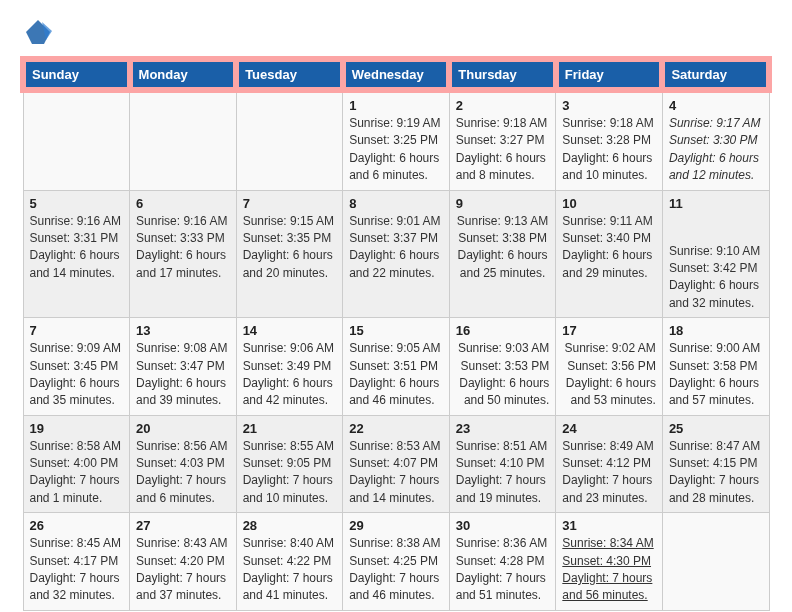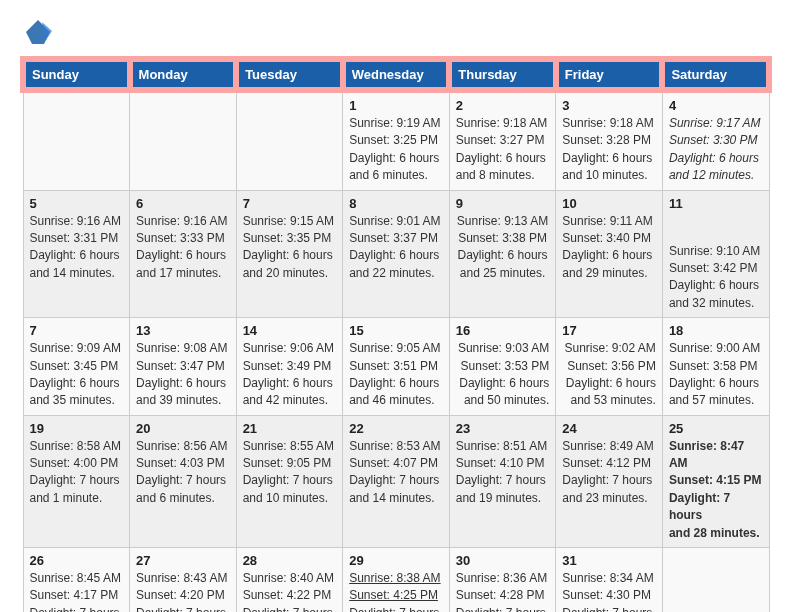--- a/index.html
+++ b/index.html
@@ -312,21 +312,21 @@
           </td>
           <td>
             <span class="day-number">24</span>
             <div class="day-info" style="white-space: pre-line;">Sunrise: 8:49 AM
 Sunset: 4:12 PM
 Daylight: 7 hours
 and 23 minutes.</div>
           </td>
           <td>
             <span class="day-number">25</span>
-            <div class="day-info" style="white-space: pre-line; font-weight: bold;">Sunrise: 8:47 AM
+            <div class="day-info" style="white-space: pre-line;">Sunrise: 8:47 AM
 Sunset: 4:15 PM
 Daylight: 7 hours
 and 28 minutes.</div>
           </td>
         </tr>
         <tr>
           <td>
             <span class="day-number">26</span>
             <div class="day-info" style="white-space: pre-line;">Sunrise: 8:45 AM
 Sunset: 4:17 PM
@@ -342,35 +342,35 @@
           </td>
           <td>
             <span class="day-number">28</span>
             <div class="day-info" style="white-space: pre-line;">Sunrise: 8:40 AM
 Sunset: 4:22 PM
 Daylight: 7 hours
 and 41 minutes.</div>
           </td>
           <td>
             <span class="day-number">29</span>
-            <div class="day-info" style="white-space: pre-line; text-decoration: underline;">Sunrise: 8:38 AM
+            <div class="day-info" style="white-space: pre-line;">Sunrise: 8:38 AM
 Sunset: 4:25 PM
 Daylight: 7 hours
 and 46 minutes.</div>
           </td>
           <td>
             <span class="day-number">30</span>
             <div class="day-info" style="white-space: pre-line;">Sunrise: 8:36 AM
 Sunset: 4:28 PM
 Daylight: 7 hours
 and 51 minutes.</div>
           </td>
           <td>
             <span class="day-number">31</span>
-            <div class="day-info" style="white-space: pre-line;">Sunrise: 8:34 AM
+            <div class="day-info" style="white-space: pre-line; text-decoration: underline;">Sunrise: 8:34 AM
 Sunset: 4:30 PM
 Daylight: 7 hours
 and 56 minutes.</div>
           </td>
           <td class="empty-cell"></td>
         </tr>
       </tbody>
   </table>
 </div>
 

